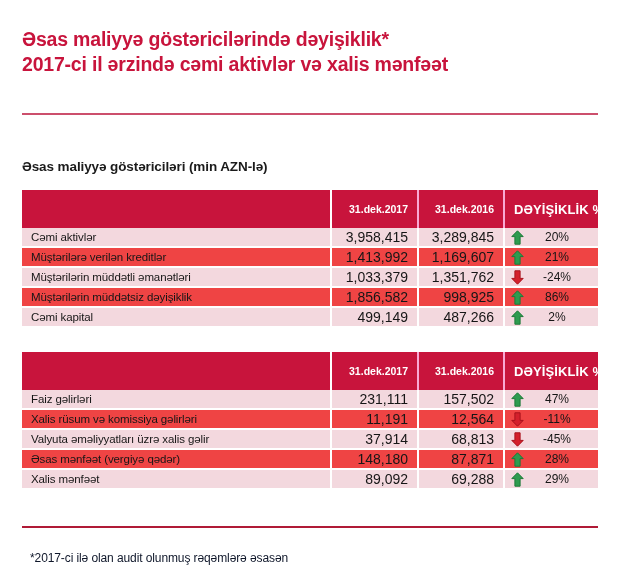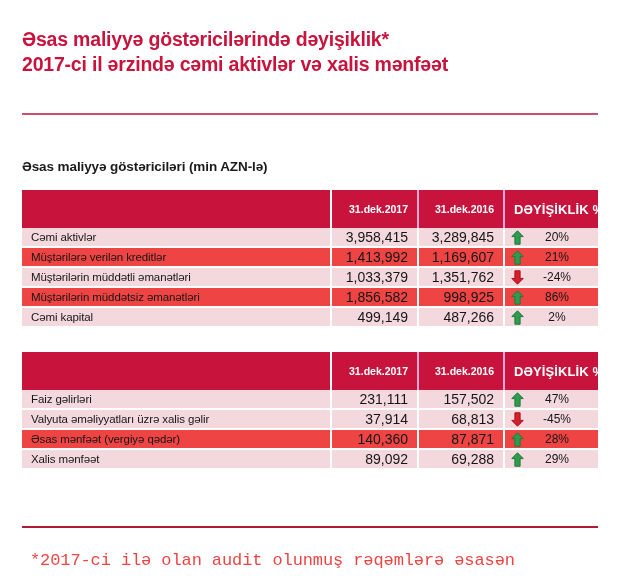--- a/index.html
+++ b/index.html
@@ -147,24 +147,23 @@
     left: 22px;
     top: 526px;
     width: 576px;
     height: 2px;
     background: #b01a36;
   }
   .footnote {
     position: absolute;
     left: 30px;
     top: 551px;
-    font-size: 17px;
-    color: #ef4444;
+    font-size: 12px;
+    color: #0f172a;
     letter-spacing: -0.1px;
-    font-family: Liberation Mono, monospace;
   }
 </style>
 </head>
 <body>
 
 <div class="page">
 
   <div class="title-block">
     <div class="title-line">Əsas maliyyə göstəricilərində dəyişiklik*</div>
     <div class="title-line">2017-ci il ərzində cəmi aktivlər və xalis mənfəət</div>
@@ -229,21 +228,21 @@
               <span>
                 <svg class="arrow-ico" viewBox="0 0 13 15" xmlns="http://www.w3.org/2000/svg">
                   <path d="M6.5 14.2 L0.8 8.4 L3.9 8.4 L3.9 0.8 L9.1 0.8 L9.1 8.4 L12.2 8.4 Z" fill="#d4202c" stroke="#a8121c" stroke-width="1"></path>
                 </svg>
               </span>
               <span class="chg-pct">-24%</span>
             </div>
           </td>
         </tr>
         <tr class="alt-b">
-          <td class="td-label">Müştərilərin müddətsiz əmanətləri</td>
+          <td class="td-label">Müştərilərin müddətsiz dəyişiklik</td>
           <td class="td-num">1,856,582</td>
           <td class="td-num">998,925</td>
           <td class="td-chg">
             <div class="chg-inner">
               <span>
                 <svg class="arrow-ico" viewBox="0 0 13 15" xmlns="http://www.w3.org/2000/svg">
                   <path d="M6.5 0.8 L12.2 6.6 L9.1 6.6 L9.1 14.2 L3.9 14.2 L3.9 6.6 L0.8 6.6 Z" fill="#2e9b4f" stroke="#1d7a38" stroke-width="1"></path>
                 </svg>
               </span>
               <span class="chg-pct">86%</span>
@@ -292,38 +291,53 @@
             <div class="chg-inner">
               <span>
                 <svg class="arrow-ico" viewBox="0 0 13 15" xmlns="http://www.w3.org/2000/svg">
                   <path d="M6.5 0.8 L12.2 6.6 L9.1 6.6 L9.1 14.2 L3.9 14.2 L3.9 6.6 L0.8 6.6 Z" fill="#2e9b4f" stroke="#1d7a38" stroke-width="1"></path>
                 </svg>
               </span>
               <span class="chg-pct">47%</span>
             </div>
           </td>
         </tr>
+        <tr class="alt-b">
+          <td class="td-label">Xalis rüsum və komissiya gəlirləri</td>
+          <td class="td-num">11,191</td>
+          <td class="td-num">12,564</td>
+          <td class="td-chg">
+            <div class="chg-inner">
+              <span>
+                <svg class="arrow-ico" viewBox="0 0 13 15" xmlns="http://www.w3.org/2000/svg">
+                  <path d="M6.5 14.2 L0.8 8.4 L3.9 8.4 L3.9 0.8 L9.1 0.8 L9.1 8.4 L12.2 8.4 Z" fill="#d4202c" stroke="#a8121c" stroke-width="1"></path>
+                </svg>
+              </span>
+              <span class="chg-pct">-11%</span>
+            </div>
+          </td>
+        </tr>
         <tr class="alt-a">
           <td class="td-label">Valyuta əməliyyatları üzrə xalis gəlir</td>
           <td class="td-num">37,914</td>
           <td class="td-num">68,813</td>
           <td class="td-chg">
             <div class="chg-inner">
               <span>
                 <svg class="arrow-ico" viewBox="0 0 13 15" xmlns="http://www.w3.org/2000/svg">
                   <path d="M6.5 14.2 L0.8 8.4 L3.9 8.4 L3.9 0.8 L9.1 0.8 L9.1 8.4 L12.2 8.4 Z" fill="#d4202c" stroke="#a8121c" stroke-width="1"></path>
                 </svg>
               </span>
               <span class="chg-pct">-45%</span>
             </div>
           </td>
         </tr>
         <tr class="alt-b">
           <td class="td-label">Əsas mənfəət (vergiyə qədər)</td>
-          <td class="td-num">140,360</td>
+          <td class="td-num">148,180</td>
           <td class="td-num">87,871</td>
           <td class="td-chg">
             <div class="chg-inner">
               <span>
                 <svg class="arrow-ico" viewBox="0 0 13 15" xmlns="http://www.w3.org/2000/svg">
                   <path d="M6.5 0.8 L12.2 6.6 L9.1 6.6 L9.1 14.2 L3.9 14.2 L3.9 6.6 L0.8 6.6 Z" fill="#2e9b4f" stroke="#1d7a38" stroke-width="1"></path>
                 </svg>
               </span>
               <span class="chg-pct">28%</span>
             </div>

